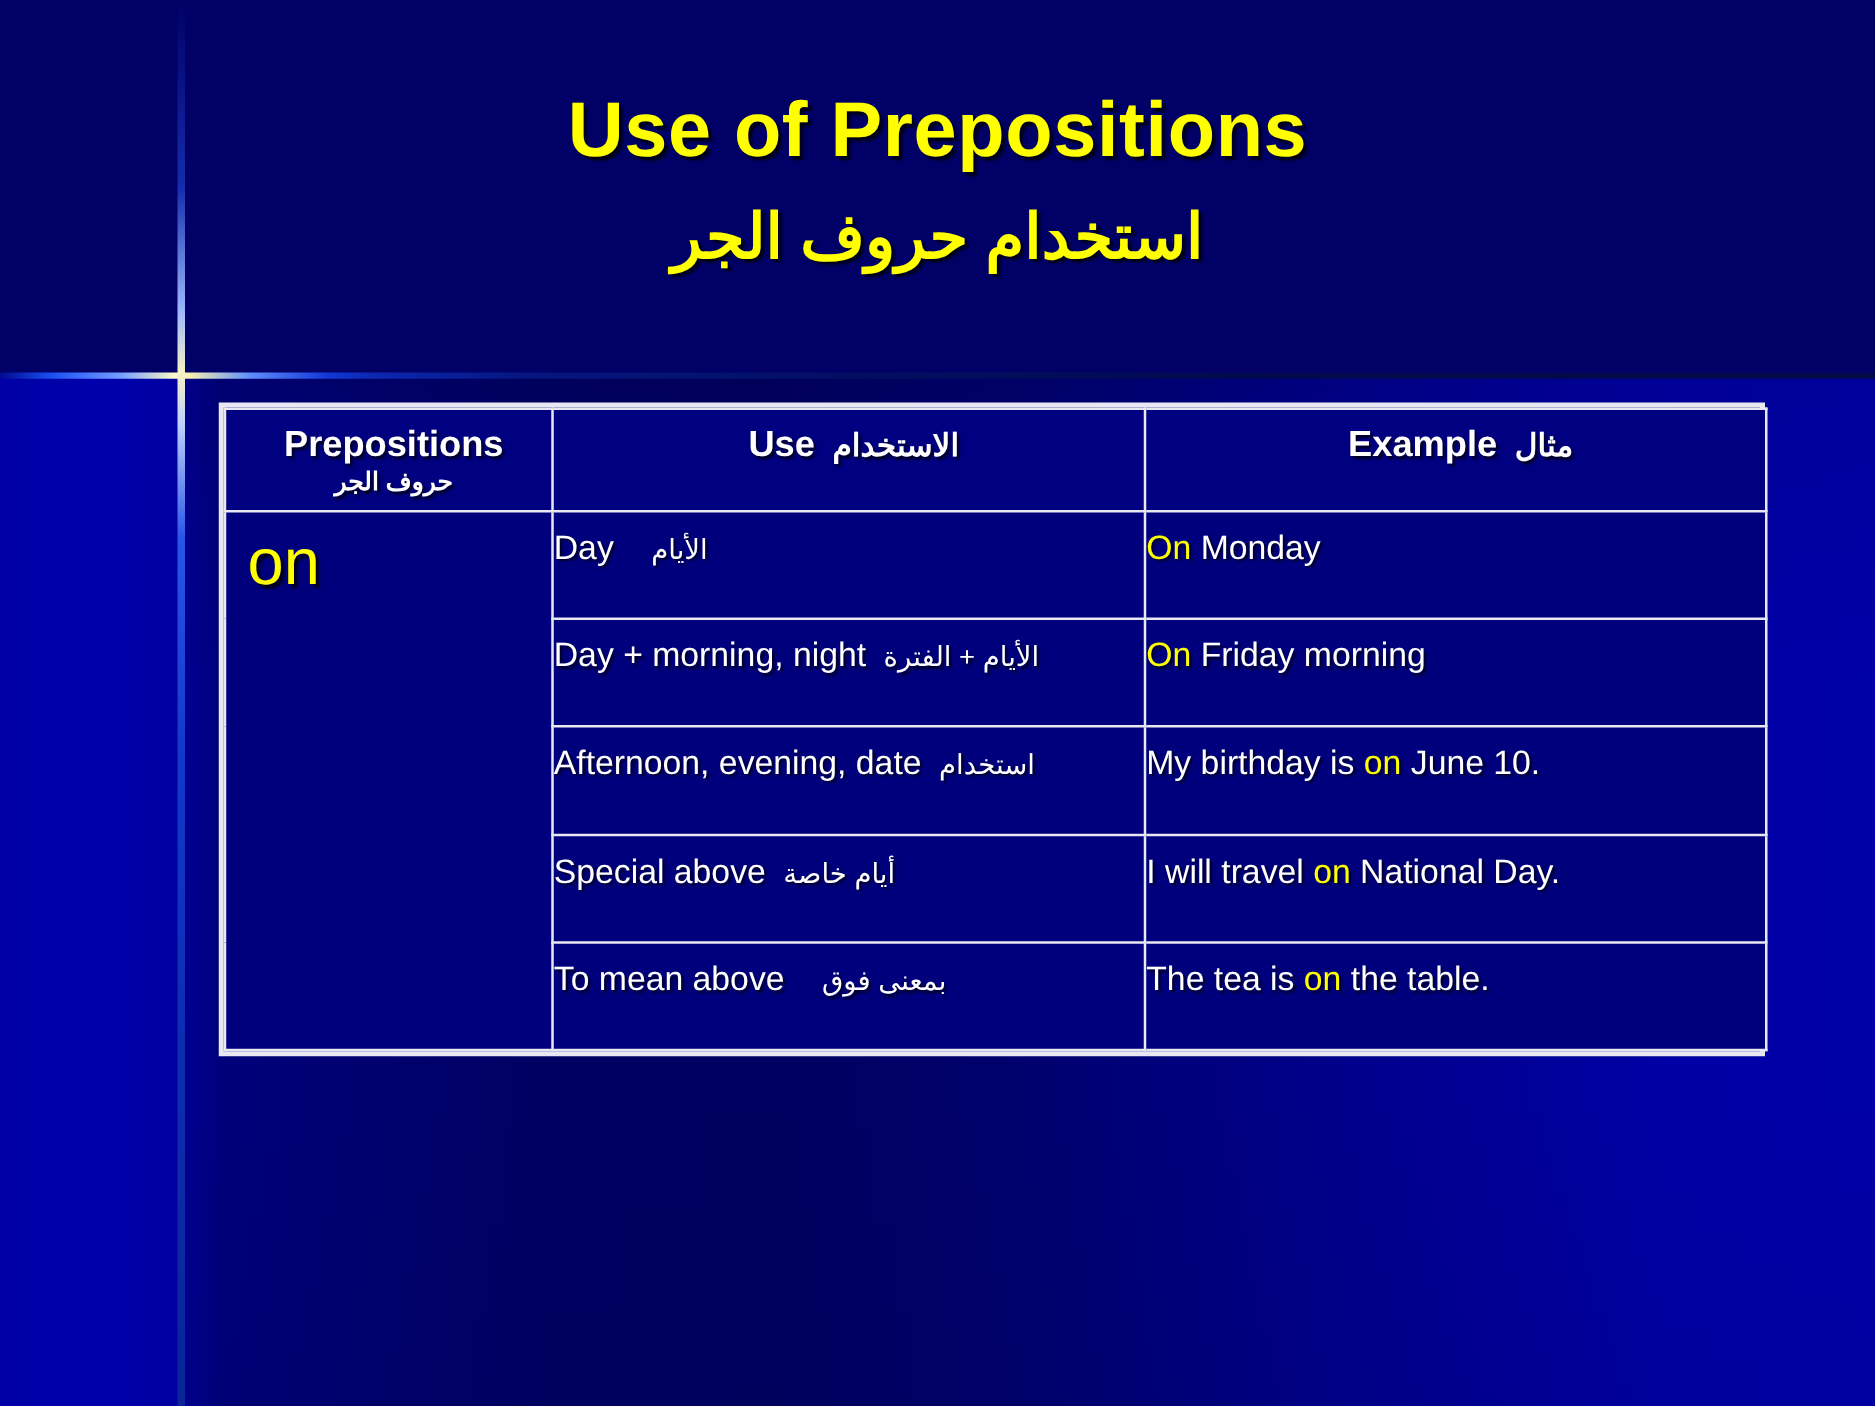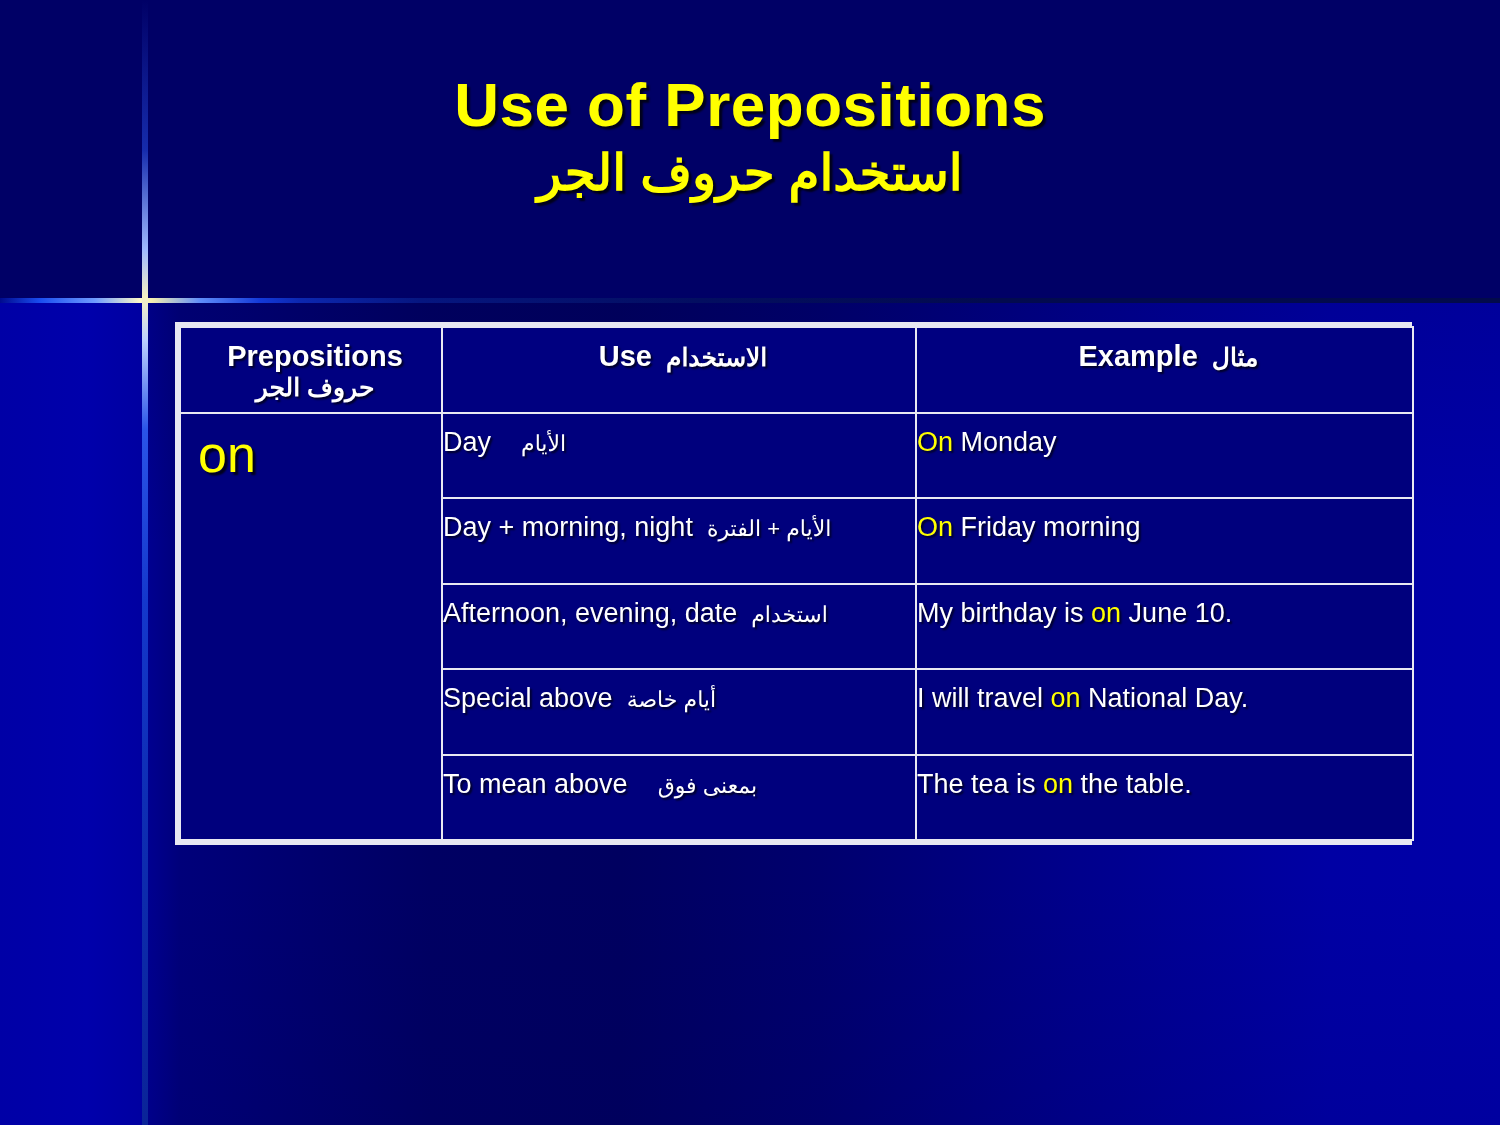--- a/index.html
+++ b/index.html
@@ -97,21 +97,21 @@
     text-shadow: 3px 3px 2px rgba(0,0,0,0.75);
     line-height: 1.06;
   }
   .title-ar {
     font-size: 50px;
     font-weight: bold;
     color: #ffff00;
     direction: rtl;
     text-shadow: 3px 3px 2px rgba(0,0,0,0.75);
     line-height: 1.35;
-    margin-top: 2px;
+    margin-top: 18px;
   }
 
   
   .tbl-wrap {
     position: absolute;
     left: 175px;
     top: 322px;
     width: 1237px;
     height: 523px;
     border: 4px solid #e8e8f2;
@@ -137,21 +137,21 @@
   thead td { background: #000080 !important; }
 
   .hdr-cell {
     text-align: center;
     padding: 12px 8px 10px 16px;
     color: #ffffff;
     font-weight: bold;
     text-shadow: 2px 2px 2px rgba(0,0,0,0.7);
   }
   .hdr-en { font-size: 29px; }
-  .hdr-ar { font-size: 25px; direction: rtl; }
+  .hdr-ar { font-size: 20px; direction: rtl; }
   .hdr-line { font-size: 29px; }
   .hdr-line .ar { font-size: 25px; }
 
   .prep-cell {
     padding: 14px 0 0 17px;
   }
   .prep-word {
     font-size: 52px;
     color: #ffff00;
     text-shadow: 3px 3px 2px rgba(0,0,0,0.8);

